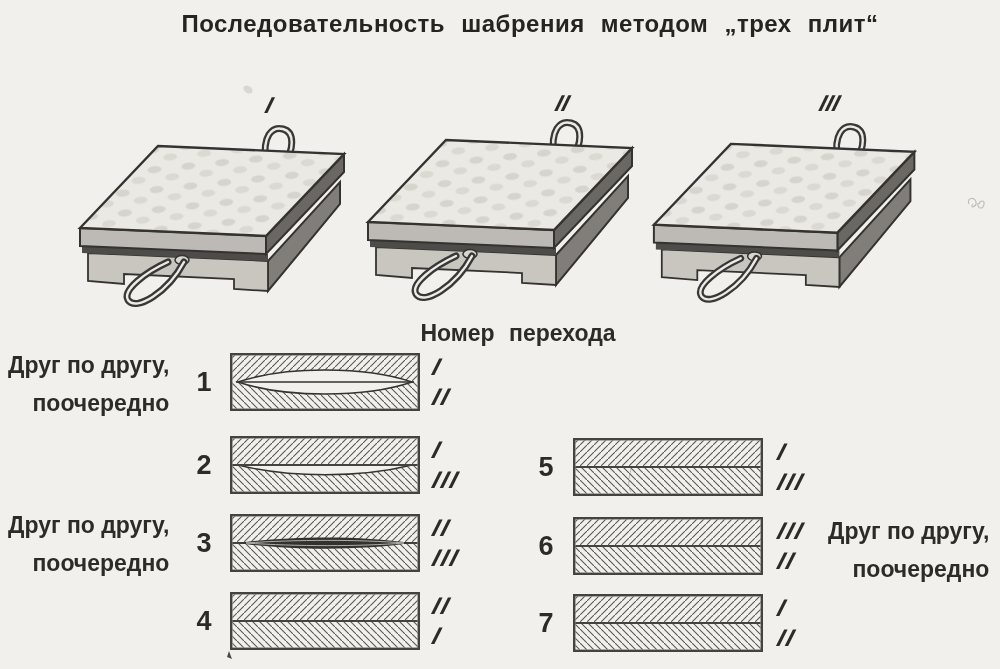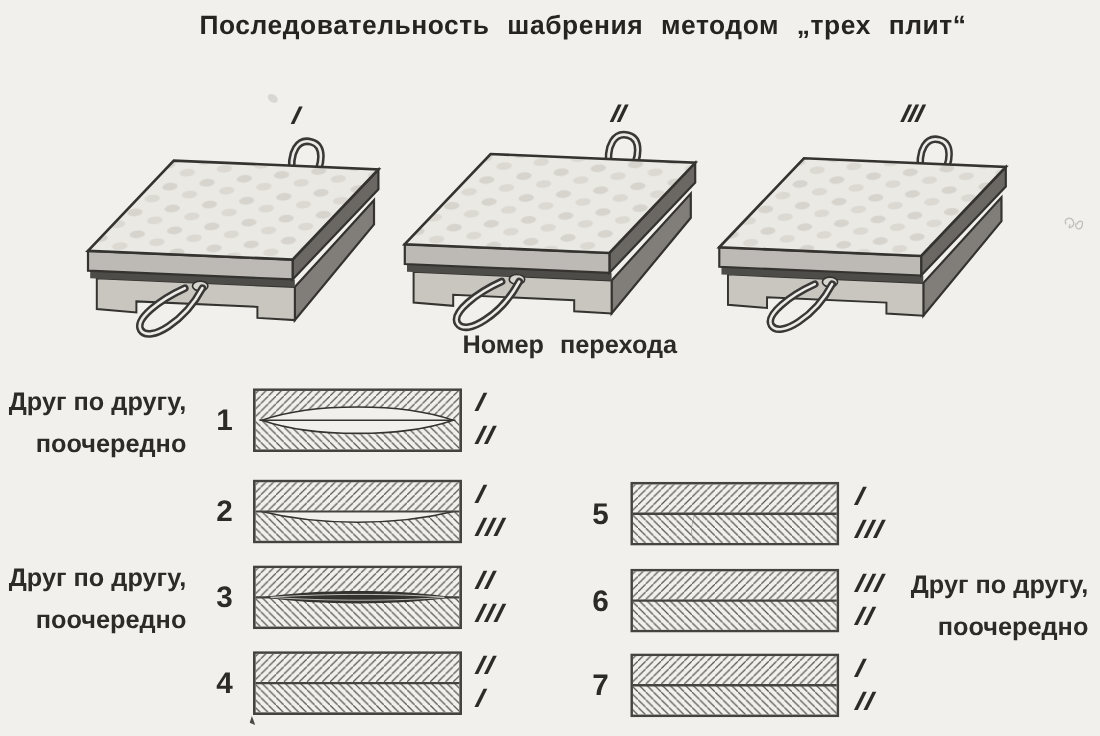--- a/index.html
+++ b/index.html
@@ -2,21 +2,21 @@
 <html><head>
 <meta charset="utf-8">
 <style>
   html,body{margin:0;padding:0;background:#e8e6e2;}
   .stage{position:relative;width:1000px;height:669px;background:#f2f0ec;overflow:hidden;
          font-family:"Liberation Sans",sans-serif;color:#2d2b28;}
   .abs{position:absolute;}
   .title{left:0;top:10px;width:1000px;text-align:center;font-size:24px;font-weight:bold;
          letter-spacing:.5px;word-spacing:9px;color:#262421;padding-left:30px;}
   .plate-label{font-style:italic;font-weight:bold;font-size:23px;transform:skewX(-16deg);color:#2d2b28;}
-  .section-head{left:368px;top:300px;width:300px;text-align:center;font-size:23px;
+  .section-head{left:368px;top:320px;width:300px;text-align:center;font-size:23px;
                 font-weight:bold;word-spacing:8px;}
   .note{font-size:23px;font-weight:bold;line-height:38px;white-space:nowrap;text-align:right;}
   .trow{position:absolute;left:0;width:1000px;height:58px;}
   .num{position:absolute;width:36px;height:58px;line-height:58px;text-align:center;
        font-size:27px;font-weight:bold;}
   .diagram{position:absolute;top:0;}
   .labels{position:absolute;top:0;width:70px;height:58px;}
   .roman{position:absolute;left:0;width:70px;height:26px;line-height:26px;
          font-style:italic;font-weight:bold;font-size:24px;letter-spacing:2px;
          transform:skewX(-17deg);color:#2d2b28;}

